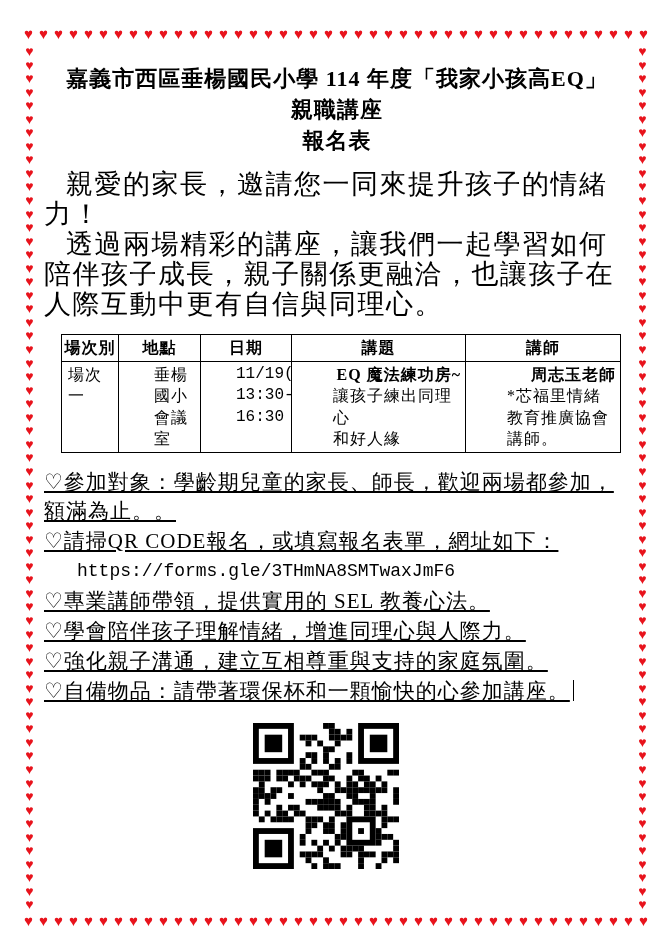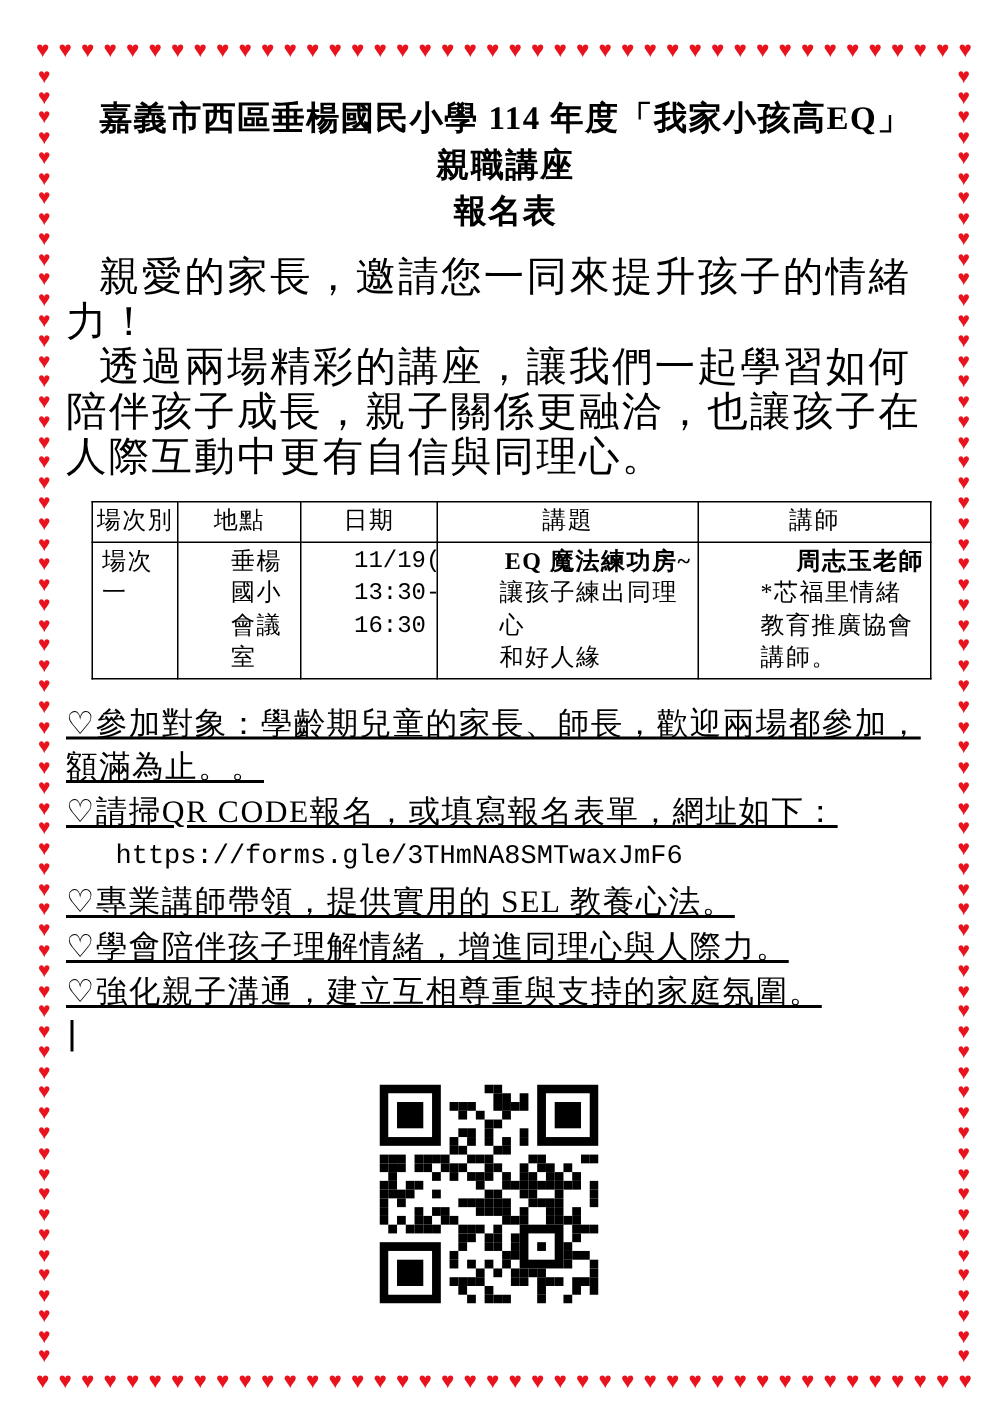--- a/index.html
+++ b/index.html
@@ -26,21 +26,21 @@
   .doc-title{
     text-align:center;font-weight:bold;font-size:22px;line-height:31px;
     letter-spacing:1px;white-space:pre-line;margin:13px;
   }
   .intro{margin-top:9px;font-size:27px;line-height:30px;letter-spacing:1.5px;}
   .intro p{margin:0;text-indent:22px;}
   
   table{border-collapse:collapse;table-layout:fixed;margin:15px 0 0 17px;width:559px;}
   th,td{border:1.6px solid #000;vertical-align:top;font-size:16px;line-height:21.5px;
         padding:2px 4px 2px 6px;letter-spacing:1px;overflow:hidden;}
-  th{font-weight:normal;text-align:center;padding:2px 0;margin-top:21px;}
+  th{font-weight:bold;text-align:center;padding:2px 0;margin-top:21px;}
   .pre{white-space:pre-line;padding-left:35px;}
   .bold{font-weight:bold;text-align:right;}
   .mono{font-family:"Liberation Mono","DejaVu Sans Mono",monospace;letter-spacing:0;}
   
   .notes{margin-top:15px;font-size:21px;line-height:29px;letter-spacing:1px;}
   .note{margin:0 0 1px 0;text-decoration:underline;}
   .note-url{
     font-family:"Liberation Mono","DejaVu Sans Mono",monospace;font-size:18px;
     letter-spacing:0;padding-left:33px;line-height:29px;margin:0 0 1px 0;
   }
@@ -322,21 +322,21 @@
     </tbody>
   </table>
 
   <div class="notes">
     <p class="note">♡參加對象：學齡期兒童的家長、師長，歡迎兩場都參加，額滿為止。。</p>
     <p class="note">♡請掃QR CODE報名，或填寫報名表單，網址如下：</p>
     <p class="note-url">https://forms.gle/3THmNA8SMTwaxJmF6</p>
     <p class="note">♡專業講師帶領，提供實用的 SEL 教養心法。</p>
     <p class="note">♡學會陪伴孩子理解情緒，增進同理心與人際力。</p>
     <p class="note">♡強化親子溝通，建立互相尊重與支持的家庭氛圍。</p>
-    <p class="note"><span class="caret"></span></p>
+    <p class="note"><span>♡自備物品：請帶著環保杯和一顆愉快的心參加講座。</span><span class="caret"></span></p>
   </div>
 
   <div class="qr-wrap">
     <svg id="qr" xmlns="http://www.w3.org/2000/svg" width="146" height="146">
         <rect x="0" y="0" width="146" height="146" fill="#fff"></rect>
         <rect x="70.08" y="0" width="5.84" height="5.84" fill="#000"></rect>
         <rect x="75.92" y="0" width="5.84" height="5.84" fill="#000"></rect>
         <rect x="75.92" y="5.84" width="5.84" height="5.84" fill="#000"></rect>
         <rect x="81.75999999999999" y="5.84" width="5.84" height="5.84" fill="#000"></rect>
         <rect x="93.44" y="5.84" width="5.84" height="5.84" fill="#000"></rect>

